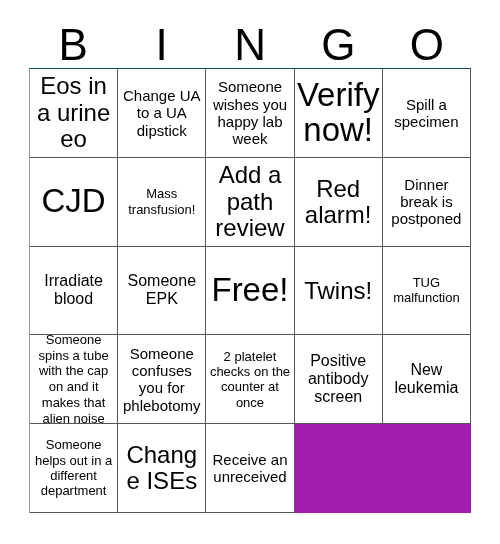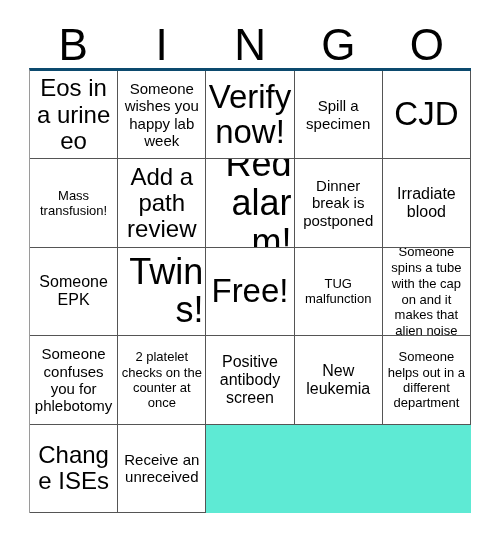--- a/index.html
+++ b/index.html
@@ -45,23 +45,23 @@
   #grid {
     position: absolute;
     left: 29px;
     top: 68px;
     width: 442px;
     height: 445px;
     box-sizing: border-box;
     display: grid;
     grid-template-columns: repeat(5, 1fr);
     grid-template-rows: repeat(5, 1fr);
-    border-top: 3px solid #0c4a6e;
+    border-top: 1px solid #0c4a6e;
     border-left: 1px solid #9a9a9a;
-    background: #5eead4;
+    background: #a21caf;
   }
   .cell {
     box-sizing: border-box;
     border-right: 1px solid #555555;
     border-bottom: 1px solid #555555;
     display: flex;
     align-items: center;
     justify-content: center;
     text-align: center;
     padding: 1px 2px;
@@ -70,21 +70,21 @@
   }
   .cell-text {
     display: block;
     width: 100%;
     line-height: 1.12;
     word-wrap: break-word;
     hyphens: none;
   }
   
   .s-xxl .cell-text { font-size: 33px; line-height: 1.06; }
-  .s-xl  .cell-text { font-size: 36px; line-height: 1.08; text-align: right; }
+  .s-xl  .cell-text { font-size: 24px; line-height: 1.08; }
   .s-lg  .cell-text { font-size: 24px; line-height: 1.10; }
   .s-md  .cell-text { font-size: 16px; line-height: 1.14; }
   .s-sm  .cell-text { font-size: 15px; line-height: 1.16; }
   .s-xs  .cell-text { font-size: 13px; line-height: 1.18; }
   .s-xxs .cell-text { font-size: 13px; line-height: 1.22; }
 </style>
 </head>
 <body>
 
 <div id="card">
@@ -93,20 +93,23 @@
     <div class="header-letter">B</div>
     <div class="header-letter">I</div>
     <div class="header-letter">N</div>
     <div class="header-letter">G</div>
     <div class="header-letter">O</div>
   </div>
 
   <div id="grid">
       <div class="cell s-lg">
         <span class="cell-text">Eos in a urine eo</span>
+      </div>
+      <div class="cell s-sm">
+        <span class="cell-text">Change UA to a UA dipstick</span>
       </div>
       <div class="cell s-sm">
         <span class="cell-text">Someone wishes you happy lab week</span>
       </div>
       <div class="cell s-xxl">
         <span class="cell-text">Verify now!</span>
       </div>
       <div class="cell s-sm">
         <span class="cell-text">Spill a specimen</span>
       </div>
@@ -124,25 +127,25 @@
       </div>
       <div class="cell s-sm">
         <span class="cell-text">Dinner break is postponed</span>
       </div>
       <div class="cell s-md">
         <span class="cell-text">Irradiate blood</span>
       </div>
       <div class="cell s-md">
         <span class="cell-text">Someone EPK</span>
       </div>
+      <div class="cell s-xxl">
+        <span class="cell-text">Free!</span>
+      </div>
       <div class="cell s-xl">
         <span class="cell-text">Twins!</span>
-      </div>
-      <div class="cell s-xxl">
-        <span class="cell-text">Free!</span>
       </div>
       <div class="cell s-xs">
         <span class="cell-text">TUG malfunction</span>
       </div>
       <div class="cell s-xxs">
         <span class="cell-text">Someone spins a tube with the cap on and it makes that alien noise</span>
       </div>
       <div class="cell s-sm">
         <span class="cell-text">Someone confuses you for phlebotomy</span>
       </div>

